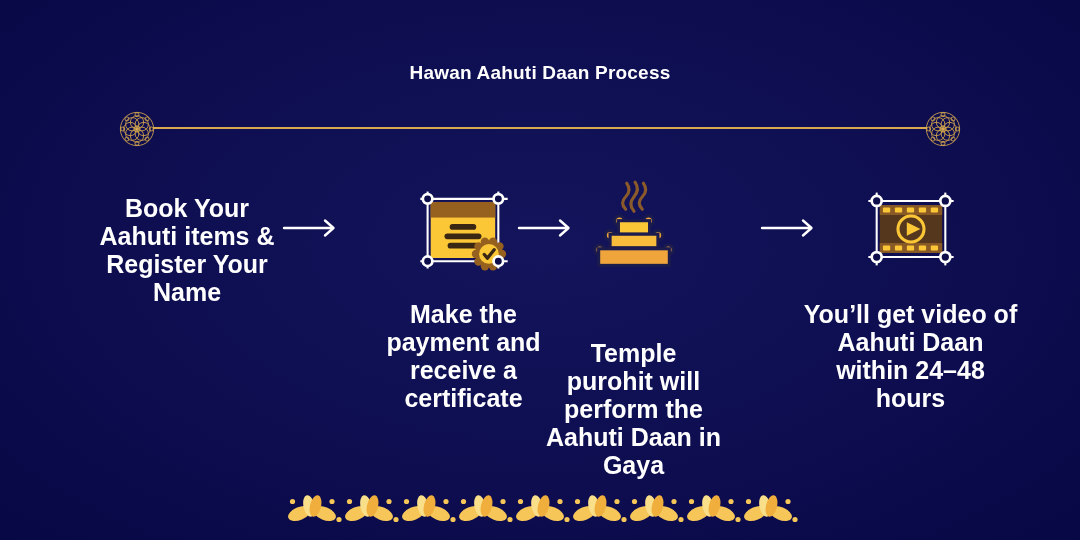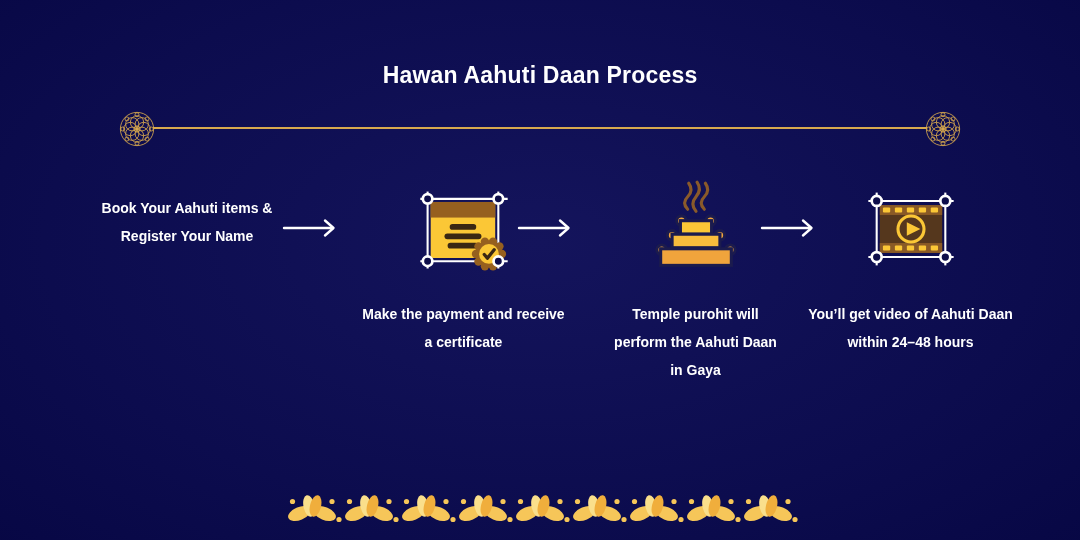--- a/index.html
+++ b/index.html
@@ -4,42 +4,42 @@
 <style>
   * { margin:0; padding:0; box-sizing:border-box; }
   html,body { width:1080px; height:540px; }
   body {
     position:relative; overflow:hidden;
     font-family:"Liberation Sans", sans-serif;
     background: radial-gradient(ellipse 900px 500px at 50% 45%, #14145c 0%, #0c0c4e 55%, #050540 100%);
   }
   .title {
     position:absolute; top:62px; left:0; width:100%;
-    text-align:center; color:#ffffff; font-size:23px; font-weight:700;
+    text-align:center; color:#ffffff; font-size:19px; font-weight:700;
     letter-spacing:0.2px;
   }
   .divider { position:absolute; top:110px; left:0; width:100%; height:38px; }
   .divider .line {
     position:absolute; top:17px; left:153px; width:774px; height:2px;
     background:#d8a94e;
   }
   .ornament { position:absolute; top:0; width:38px; height:38px; }
   .ornament.left  { left:118px; }
   .ornament.right { left:924px; }
 
   .step { position:absolute; top:176px; display:flex; flex-direction:column; align-items:center; }
   .step .icon-wrap { height:106px; display:flex; align-items:center; justify-content:center; }
   .step .icon-wrap svg { overflow:visible; }
   .step .label {
-    margin-top:18px; color:#ffffff; font-size:14px; font-weight:600;
+    margin-top:18px; color:#ffffff; font-size:25px; font-weight:600;
     line-height:28px; text-align:center;
   }
   .step1 { left:87px;  width:200px; }
   .step2 { left:331px; width:205px;margin-left:30px; }
-  .step3 { left:608px; width:175px; }
+  .step3 { left:546px; width:175px;gap:39px; }
   .step4 { left:803px; width:215px; }
 
   .arrow { position:absolute; top:216px; width:56px; height:24px; }
   .arrow1 { left:282px; }
   .arrow2 { left:517px; }
   .arrow3 { left:760px; }
 
   .footer-border {
     position:absolute; bottom:16px; left:50%; transform:translateX(-50%);
     display:flex;

